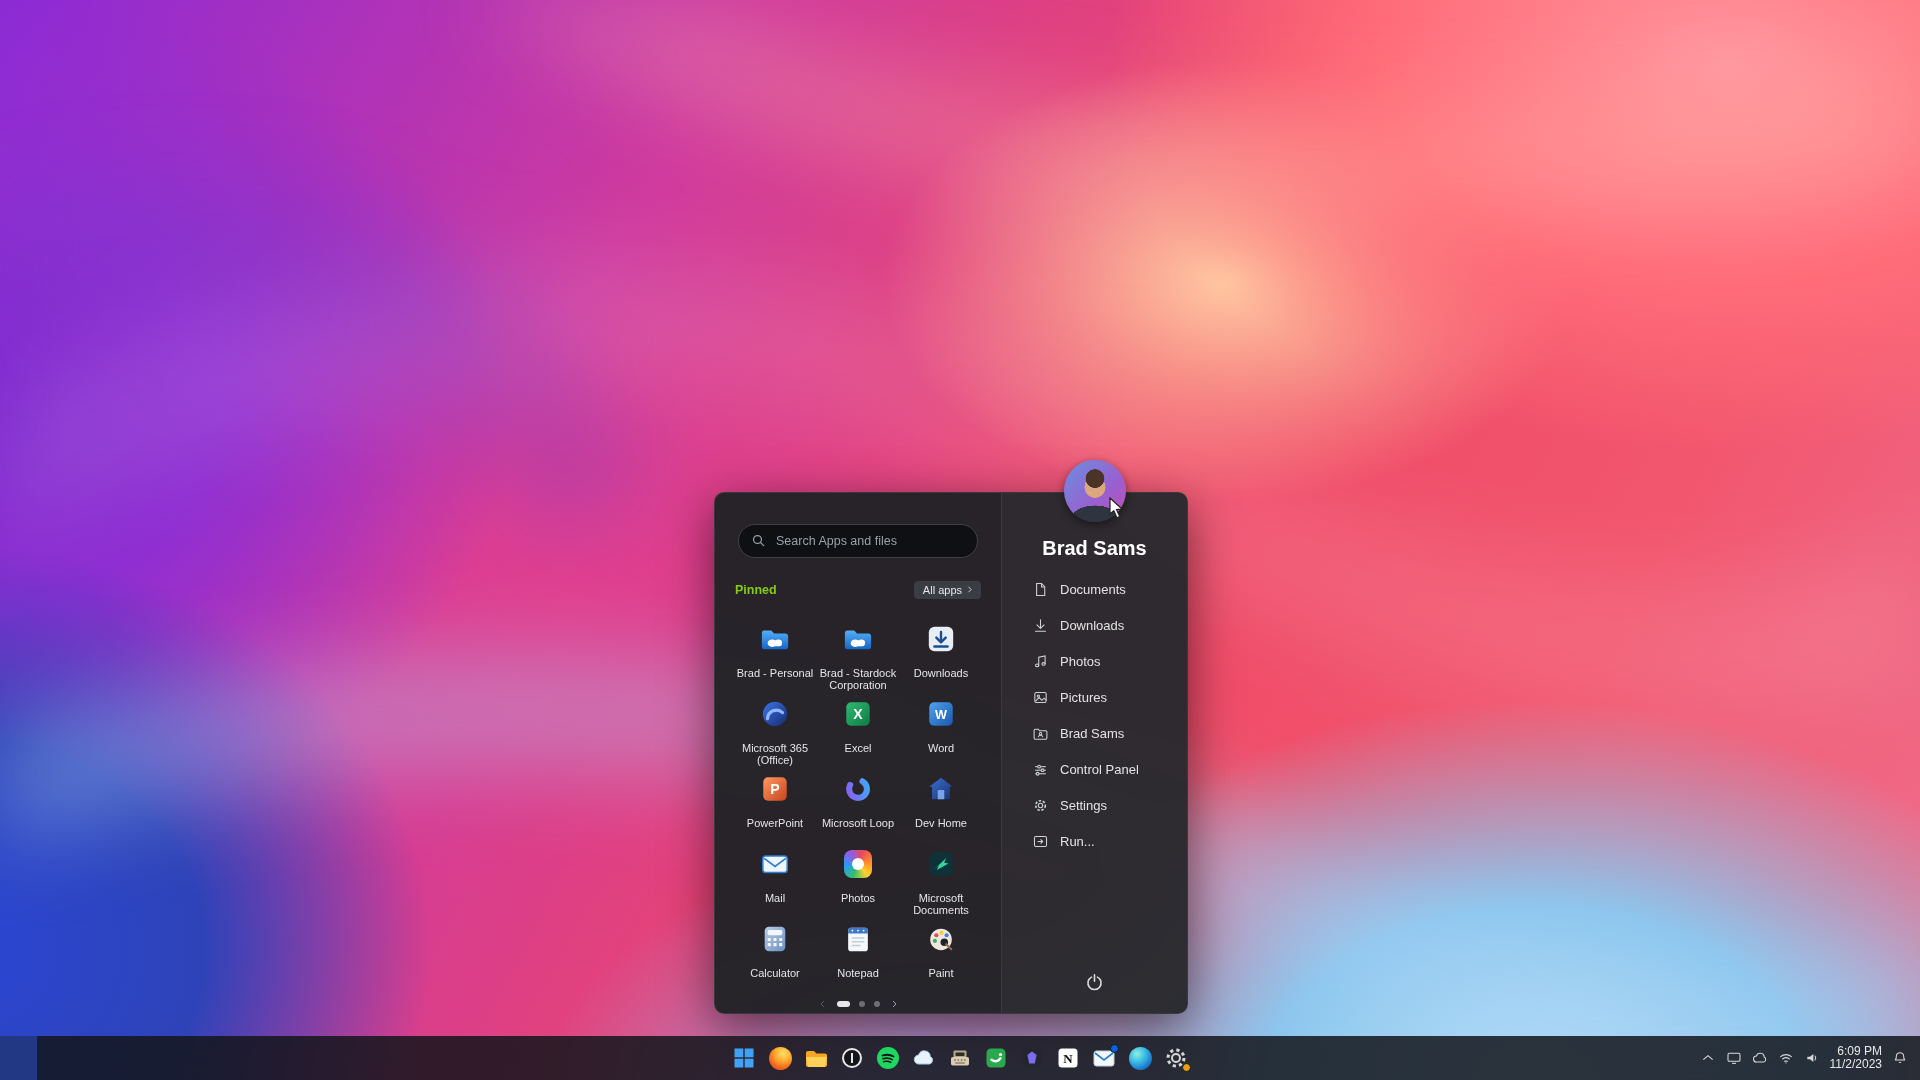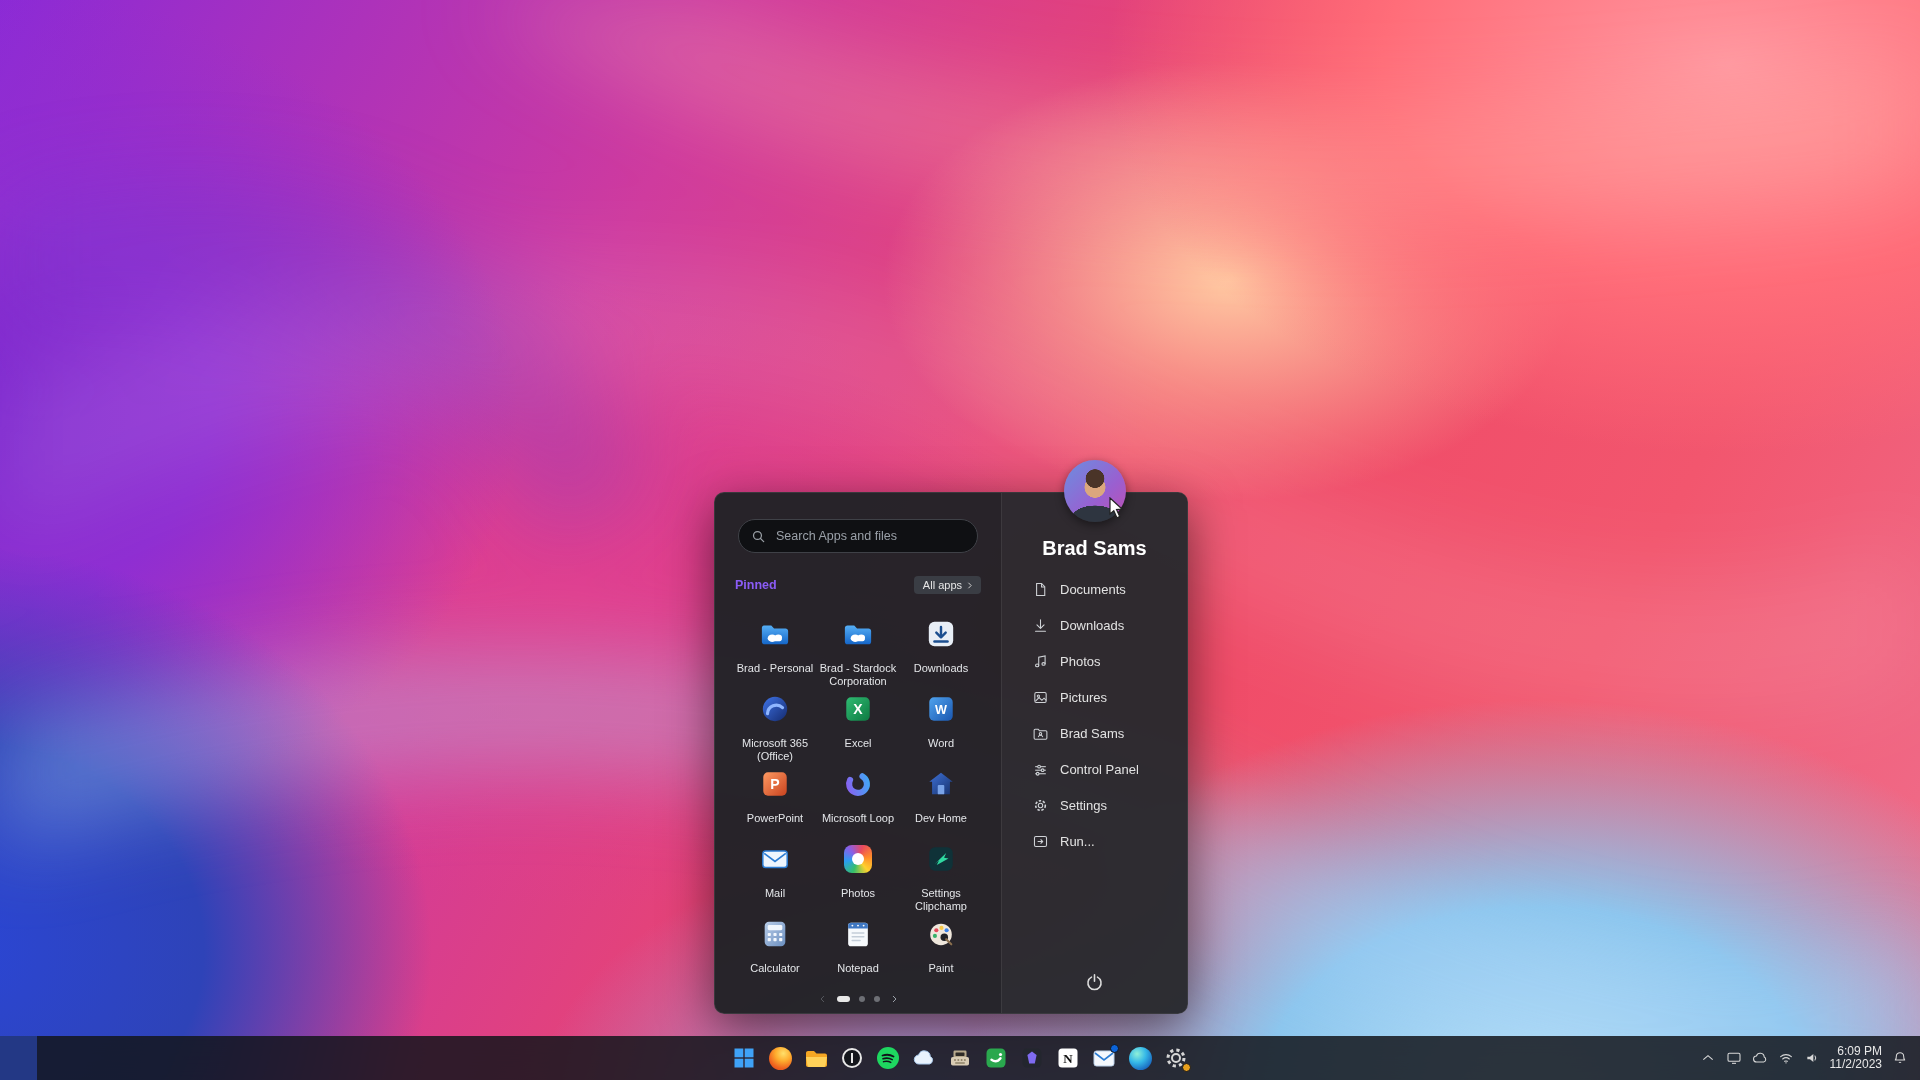--- a/index.html
+++ b/index.html
@@ -16,35 +16,35 @@
       radial-gradient(45% 50% at 90% 6%, #ff97a0 0%, #ff6d79 40%, rgba(255,109,121,0) 72%),
       radial-gradient(30% 34% at 64% 26%, #ffc9a2 0%, rgba(255,201,162,0) 60%),
       radial-gradient(38% 45% at 30% 55%, #e23f8e 0%, rgba(226,63,142,0) 65%),
       linear-gradient(118deg, #8b2ad6 0%, #cf3a9e 30%, #ef4766 55%, #f2566e 78%, #ef6f8e 100%);}
   .wallpaper svg{position:absolute;inset:0;filter:blur(42px);}
 
   
   .start-menu{position:absolute;left:714px;top:492px;width:474px;height:522px;
     background:rgba(33,34,38,0.97);border:1px solid rgba(255,255,255,0.09);
     border-radius:10px;box-shadow:0 14px 50px rgba(0,0,0,0.55);display:flex;}
-  .menu-left{width:286px;display:flex;flex-direction:column;}
+  .menu-left{width:286px;display:flex;flex-direction:column;justify-content:center;}
   .menu-right{flex:1;border-left:1px solid rgba(255,255,255,0.07);
     background:rgba(255,255,255,0.035);border-radius:0 10px 10px 0;
     position:relative;padding-top:42px;text-align:center;}
 
   .search-box{margin:26px auto 0;width:240px;height:34px;border-radius:17px;
     background:#0f1013;border:1px solid #3f4147;display:flex;align-items:center;
     gap:8px;padding:0 12px;}
   .search-input{flex:1;background:transparent;border:none;outline:none;
     color:#e8e8e8;font-size:12.5px;font-family:inherit;}
   .search-input::placeholder{color:#9aa0a8;}
 
   .pinned-header{margin-top:22px;height:20px;display:flex;align-items:center;
     justify-content:space-between;padding:0 20px;}
-  .pinned-title{font-size:12.5px;font-weight:bold;color:#8b5cf6;}
+  .pinned-title{font-size:12.5px;font-weight:bold;color:#84cc16;}
   .all-apps{display:flex;align-items:center;gap:2px;background:#3a3d44;
     border-radius:4px;padding:3px 6px 3px 9px;color:#e6e6e6;font-size:11px;cursor:default;}
 
   .app-grid{margin-top:20px;display:grid;grid-template-columns:repeat(3,83px);
     justify-content:center;}
   .tile{height:75px;display:flex;flex-direction:column;align-items:center;padding-top:4px;cursor:default;gap:8px;}
   .tile-icon{width:30px;height:30px;display:flex;align-items:center;justify-content:center;}
   .tile-icon svg{width:100%;height:100%;}
   .tile-label{margin-top:5px;font-size:11px;line-height:12.5px;color:#e3e5e8;
     text-align:center;max-width:82px;}
@@ -285,21 +285,21 @@
         <span class="tile-label">Photos</span>
       </div>
 
       <div class="tile">
         <span class="tile-icon">
           <svg viewBox="0 0 32 32">
               <rect x="3.5" y="3.5" width="25" height="25" rx="6" fill="#0f3238"></rect>
               <path d="M9 21.5L21.5 9.5l-2.2 5.1 4.7.9-12.5 7 2.3-5z" fill="#2fd8a0"></path>
             </svg>
         </span>
-        <span class="tile-label">Settings Clipchamp</span>
+        <span class="tile-label">Microsoft Documents</span>
       </div>
 
       <div class="tile">
         <span class="tile-icon">
           <svg viewBox="0 0 32 32">
               <rect x="5" y="3" width="22" height="26" rx="4.5" fill="url(#gCalc)"></rect>
               <rect x="8.2" y="6.5" width="15.6" height="5.5" rx="1.5" fill="#f2f7fd"></rect>
               <g fill="#f2f7fd">
                 <rect x="8.2" y="14.8" width="3.4" height="3.4" rx=".8"></rect>
                 <rect x="14.3" y="14.8" width="3.4" height="3.4" rx=".8"></rect>

